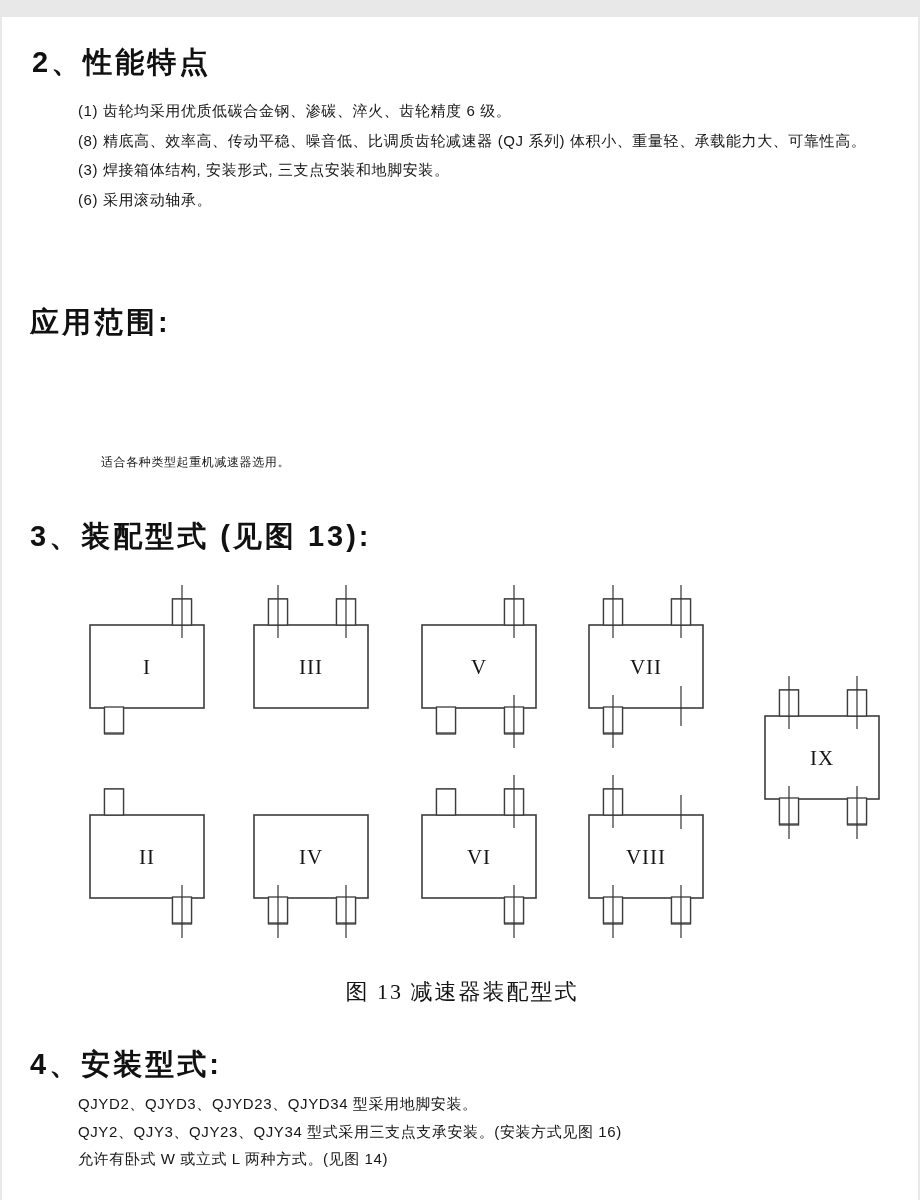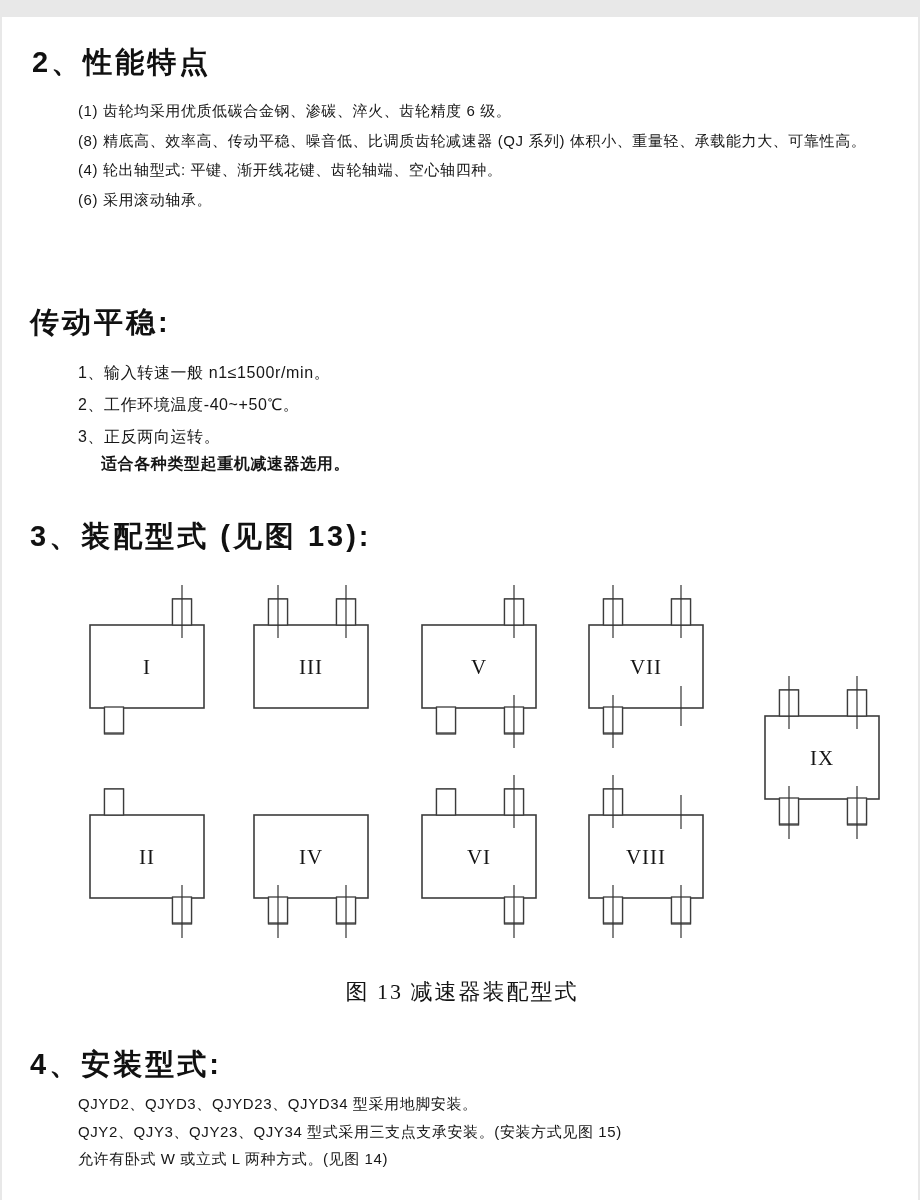--- a/index.html
+++ b/index.html
@@ -38,32 +38,27 @@
 </head>
 <body>
 
 <div class="page">
 
   <div class="abs h-major" style="left:30px;top:26px;">2、性能特点</div>
 
   <div class="abs features">
     <div class="body-line">(1) 齿轮均采用优质低碳合金钢、渗碳、淬火、齿轮精度 6 级。</div>
     <div class="body-line">(8) 精底高、效率高、传动平稳、噪音低、比调质齿轮减速器 (QJ 系列) 体积小、重量轻、承载能力大、可靠性高。</div>
-    <div class="body-line">(4) 轮出轴型式: 平键、渐开线花键、齿轮轴端、空心轴四种。</div>
+    <div class="body-line">(3) 焊接箱体结构, 安装形式, 三支点安装和地脚安装。</div>
     <div class="body-line">(6) 采用滚动轴承。</div>
   </div>
 
-  <div class="abs h-major" style="left:28px;top:286px;">传动平稳:</div>
+  <div class="abs h-major" style="left:28px;top:286px;">应用范围:</div>
 
-  <div class="abs app-items">
-    <div class="body-line" style="font-size:16px;">1、输入转速一般 n1≤1500r/min。</div>
-    <div class="body-line" style="font-size:16px;">2、工作环境温度-40~+50℃。</div>
-    <div class="body-line" style="font-size:16px;">3、正反两向运转。</div>
-  </div>
-  <div class="abs app-note body-line" style="font-size:16px;font-weight:bold;">适合各种类型起重机减速器选用。</div>
+  <div class="abs app-note body-line" style="font-size:12px;">适合各种类型起重机减速器选用。</div>
 
   <div class="abs h-major" style="left:28px;top:500px;">3、装配型式 (见图 13):</div>
 
   <svg class="fig" viewBox="0 0 920 1200">
       <g>
         <rect x="170.5" y="582" width="19" height="26" fill="#ffffff" stroke="#3c3c3c" stroke-width="1.3"></rect>
         <rect x="102.5" y="691" width="19" height="26" fill="#ffffff" stroke="#3c3c3c" stroke-width="1.3"></rect>
         <rect x="88" y="608" width="114" height="83" fill="#ffffff" stroke="#3c3c3c" stroke-width="1.6"></rect>
         <rect x="170.5" y="582" width="19" height="26" fill="#ffffff" stroke="#3c3c3c" stroke-width="1.3"></rect>
         <line x1="180" x2="180" y1="568" y2="621" stroke="#333" stroke-width="1.2"></line>
@@ -168,17 +163,17 @@
         <text x="644" y="846.5" class="dia-label">VIII</text>
       </g>
     </svg>
 
   <div class="abs caption">图 13 减速器装配型式</div>
 
   <div class="abs h-major" style="left:28px;top:1028px;">4、安装型式:</div>
 
   <div class="abs inst-lines">
     <div class="body-line">QJYD2、QJYD3、QJYD23、QJYD34 型采用地脚安装。</div>
-    <div class="body-line">QJY2、QJY3、QJY23、QJY34 型式采用三支点支承安装。(安装方式见图 15)</div>
+    <div class="body-line">QJY2、QJY3、QJY23、QJY34 型式采用三支点支承安装。(安装方式见图 16)</div>
     <div class="body-line">允许有卧式 W 或立式 L 两种方式。(见图 14)</div>
   </div>
 
 </div>
 
 </body></html>

